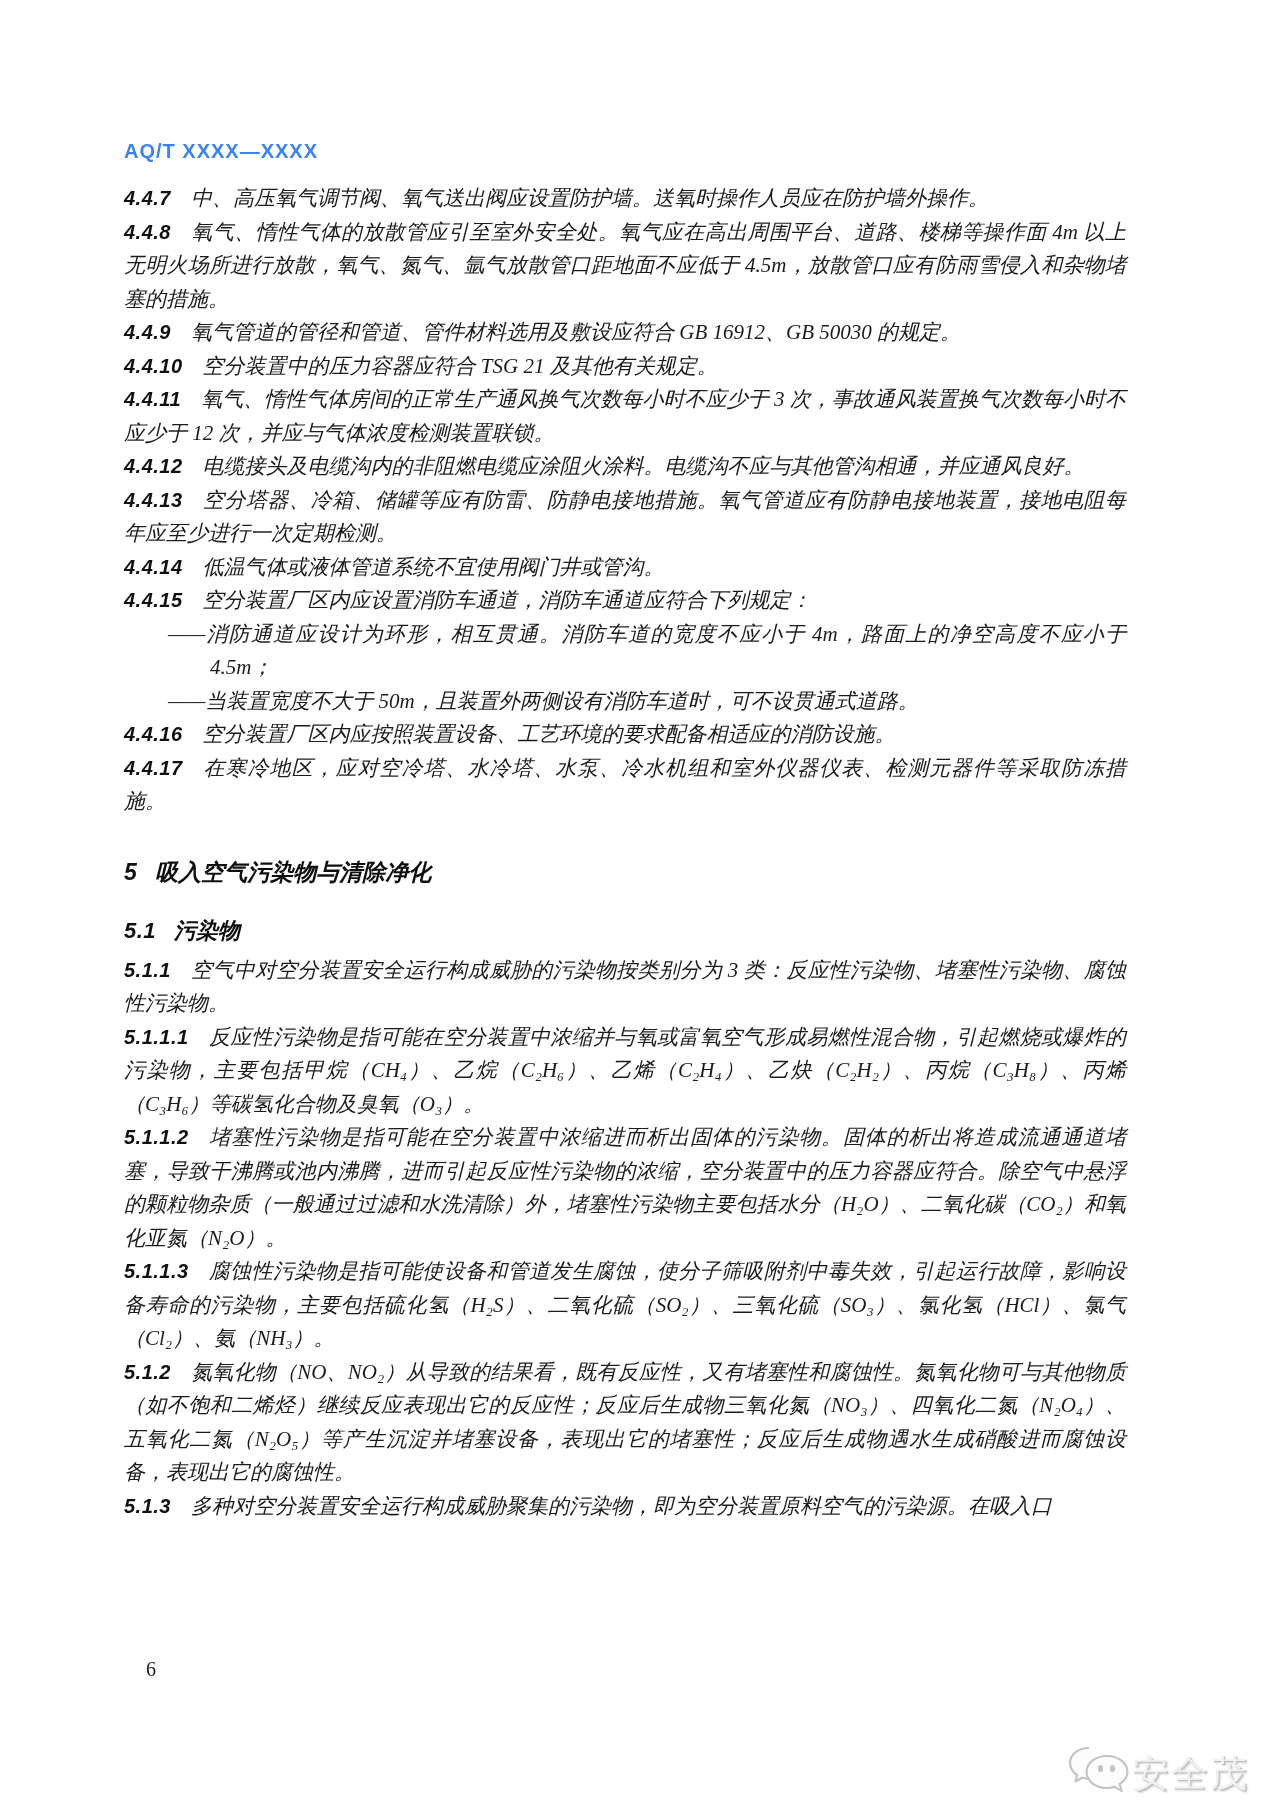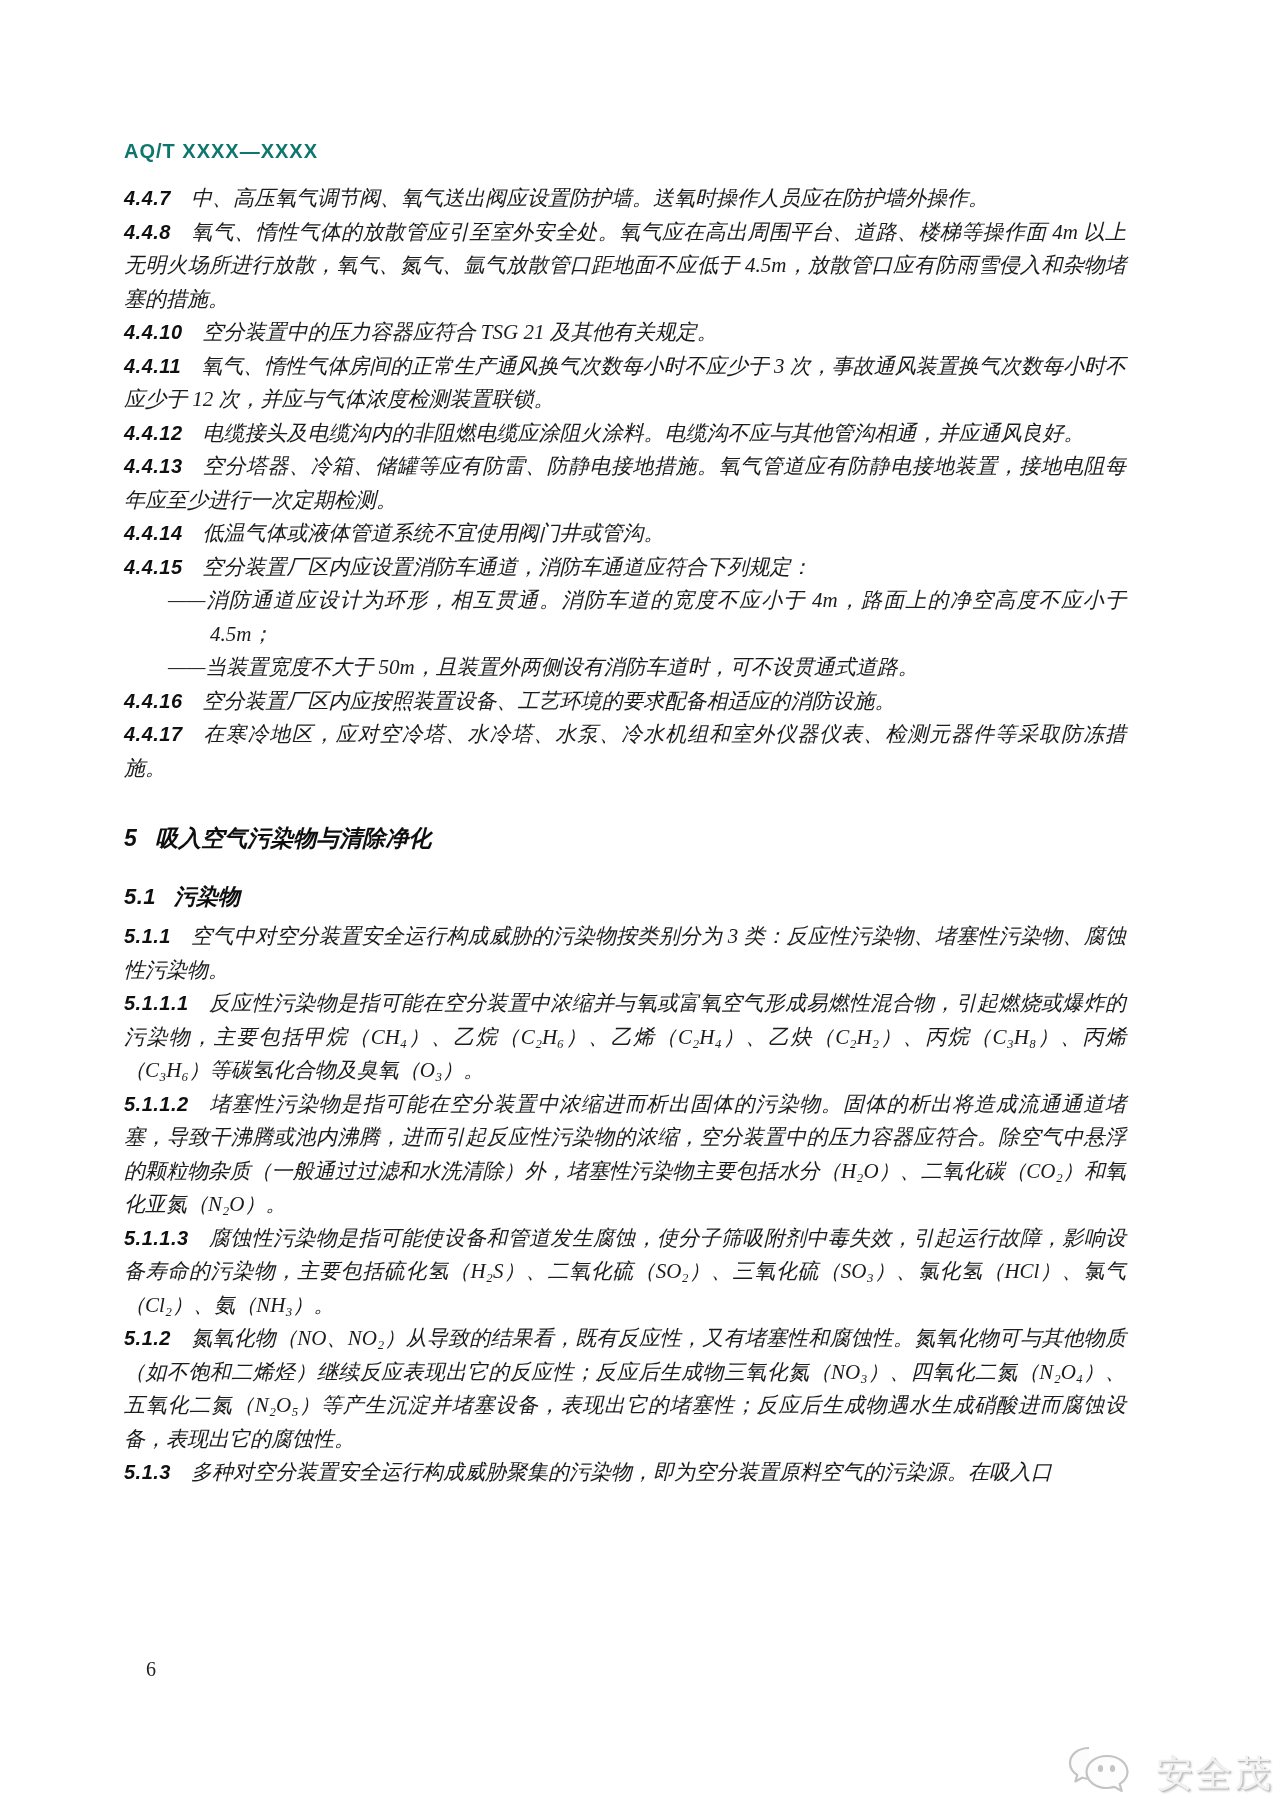--- a/index.html
+++ b/index.html
@@ -8,21 +8,21 @@
     width:1280px; height:1810px;
     background:#ffffff;
     overflow:hidden;
     font-family:"Liberation Serif","DejaVu Serif",serif;
     color:#1b1b1b;
   }
   .running-header {
     position:absolute; left:124px; top:140px;
     font-family:"Liberation Sans","DejaVu Sans",sans-serif;
     font-weight:700; font-size:20px; letter-spacing:1px;
-    color:#0f766e;
+    color:#3b82f6;
   }
   .doc-body {
     position:absolute; left:124px; top:182px; width:1002px;font-style:italic;
   }
   .para {
     margin:0; font-size:21px; line-height:33.5px;
     text-align:justify; text-justify:inter-ideograph;
   }
   .para .num {
     font-family:"Liberation Sans","DejaVu Sans",sans-serif;
@@ -36,21 +36,21 @@
   }
   .heading1 { font-size:23px; margin:38px 0 30px; line-height:30px; }
   .heading2 { font-size:22px; margin:28px 0 9px; line-height:28px; }
   .heading1 .num, .heading2 .num { font-size:inherit; margin-right:18px; }
   .page-number {
     position:absolute; left:146px; top:1658px;
     font-size:20px; color:#222;
   }
   .watermark {
     position:absolute; left:1066px; top:1744px;
-    display:flex; align-items:center; gap:24px;
+    display:flex; align-items:center; gap:0;
   }
   .watermark-text {
     font-family:"Liberation Sans","DejaVu Sans",sans-serif;
     font-size:37px; line-height:1;
     color:#f1f1f1;
     text-shadow:1px 1px 0 #bdbdbd, 2px 2px 2px #cfcfcf;
     letter-spacing:2px;
     white-space:nowrap;
   }
 </style>
@@ -60,20 +60,23 @@
 <div class="page">
 
   <div class="running-header">AQ/T XXXX—XXXX</div>
 
   <main class="doc-body">
       <p class="para clause">
       <span class="num">4.4.7</span><span class="txt">中、高压氧气调节阀、氧气送出阀应设置防护墙。送氧时操作人员应在防护墙外操作。</span>
     </p>
       <p class="para clause">
       <span class="num">4.4.8</span><span class="txt">氧气、惰性气体的放散管应引至室外安全处。氧气应在高出周围平台、道路、楼梯等操作面 4m 以上无明火场所进行放散，氧气、氮气、氩气放散管口距地面不应低于 4.5m，放散管口应有防雨雪侵入和杂物堵塞的措施。</span>
+    </p>
+      <p class="para clause">
+      <span class="num">4.4.9</span><span class="txt">氧气管道的管径和管道、管件材料选用及敷设应符合 GB 16912、GB 50030 的规定。</span>
     </p>
       <p class="para clause">
       <span class="num">4.4.10</span><span class="txt">空分装置中的压力容器应符合 TSG 21 及其他有关规定。</span>
     </p>
       <p class="para clause">
       <span class="num">4.4.11</span><span class="txt">氧气、惰性气体房间的正常生产通风换气次数每小时不应少于 3 次，事故通风装置换气次数每小时不应少于 12 次，并应与气体浓度检测装置联锁。</span>
     </p>
       <p class="para clause">
       <span class="num">4.4.12</span><span class="txt">电缆接头及电缆沟内的非阻燃电缆应涂阻火涂料。电缆沟不应与其他管沟相通，并应通风良好。</span>
     </p>

